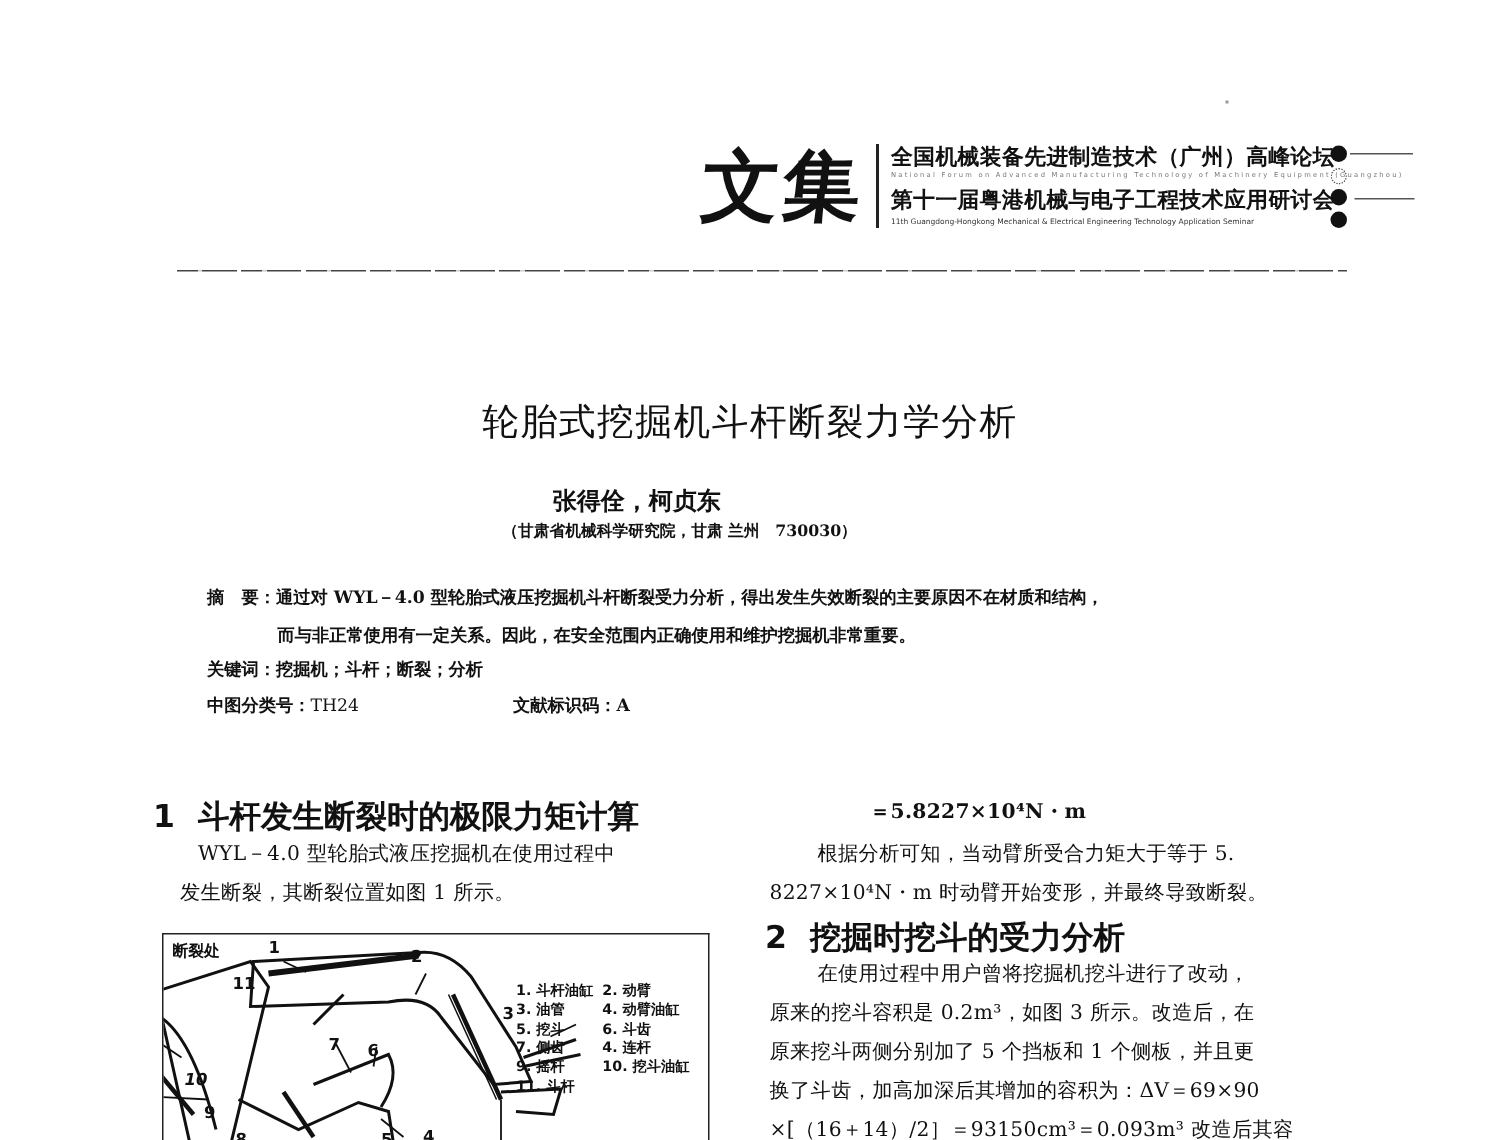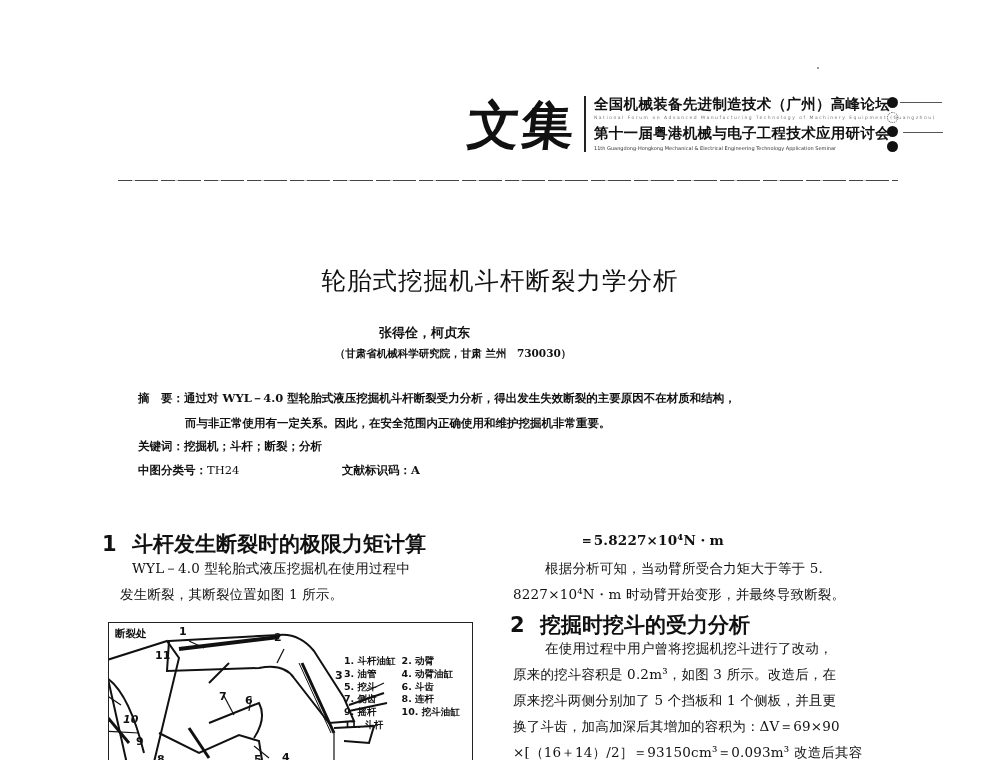--- a/index.html
+++ b/index.html
@@ -13,21 +13,21 @@
   .conf1-en { left:594px; top:115px; font-family:"DejaVu Sans", sans-serif; font-size:4.5px; color:#777; white-space:nowrap; letter-spacing:1.5px; }
   .conf2 { left:594px; top:124px; font-family:"DejaVu Sans", sans-serif; font-weight:bold; font-size:14.5px; letter-spacing:0.3px; white-space:nowrap; }
   .conf2-en { left:594px; top:145px; font-family:"DejaVu Sans", sans-serif; font-size:5px; color:#333; white-space:nowrap; }
   .emblem { width:11px; height:11px; border-radius:50%; background:#111; left:887px; }
   .emblem.light { background:none; border:1px dotted #555; width:9px; height:9px; }
   .hline { height:1px; background:#555; }
   .rule { left:118px; top:180px; width:780px; height:1px; background:repeating-linear-gradient(90deg,#444 0 14px,#ccc 14px 17px,#444 17px 40px,#fff 40px 43px); }
 
   
   .title { left:0; width:1000px; top:264px; text-align:center; font-family:"DejaVu Sans", sans-serif; font-size:24.5px; letter-spacing:1px; }
-  .authors { left:0; width:849px; top:324px; text-align:center; font-size:13px; font-weight:bold; }
+  .authors { left:0; width:849px; top:324px; text-align:center; font-size:16px; font-weight:bold; }
   .affil { left:0; width:906px; top:347px; text-align:center; font-size:10.5px; font-weight:bold; }
 
   .abs-row { left:138px; font-size:11.5px; font-weight:bold; white-space:nowrap; }
 
   
   .h1 { font-family:"DejaVu Sans", sans-serif; font-size:21px; font-weight:bold; white-space:nowrap; }
   .h1 .num { display:inline-block; width:30px; }
   .para { font-size:13.5px; white-space:nowrap; letter-spacing:0.2px; }
 
   
@@ -142,21 +142,21 @@
     <tr>
           <td>3. 油管</td>
           <td>4. 动臂油缸</td>
         </tr>
     <tr>
           <td>5. 挖斗</td>
           <td>6. 斗齿</td>
         </tr>
     <tr>
           <td>7. 侧齿</td>
-          <td>8. 连杆</td>
+          <td>4. 连杆</td>
         </tr>
     <tr>
           <td>9. 摇杆</td>
           <td>10. 挖斗油缸</td>
         </tr>
     <tr>
           <td>11. 斗杆</td>
           <td></td>
         </tr>
   </tbody>

